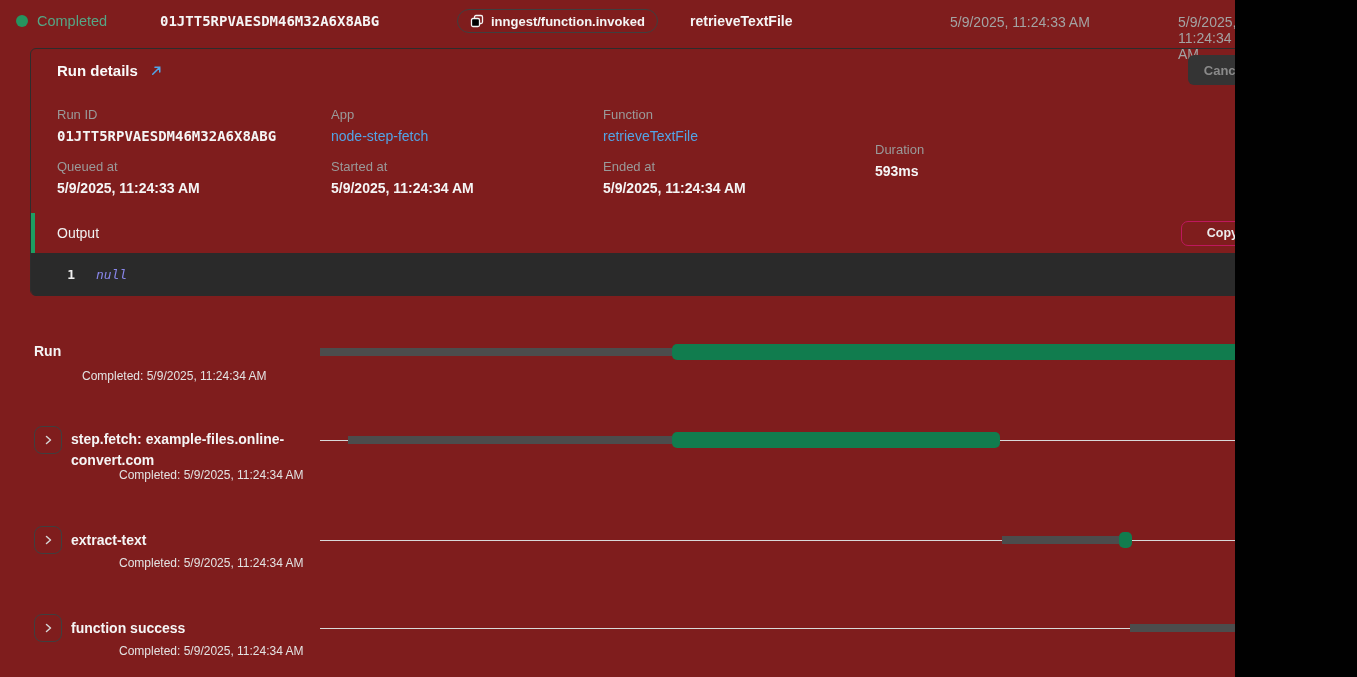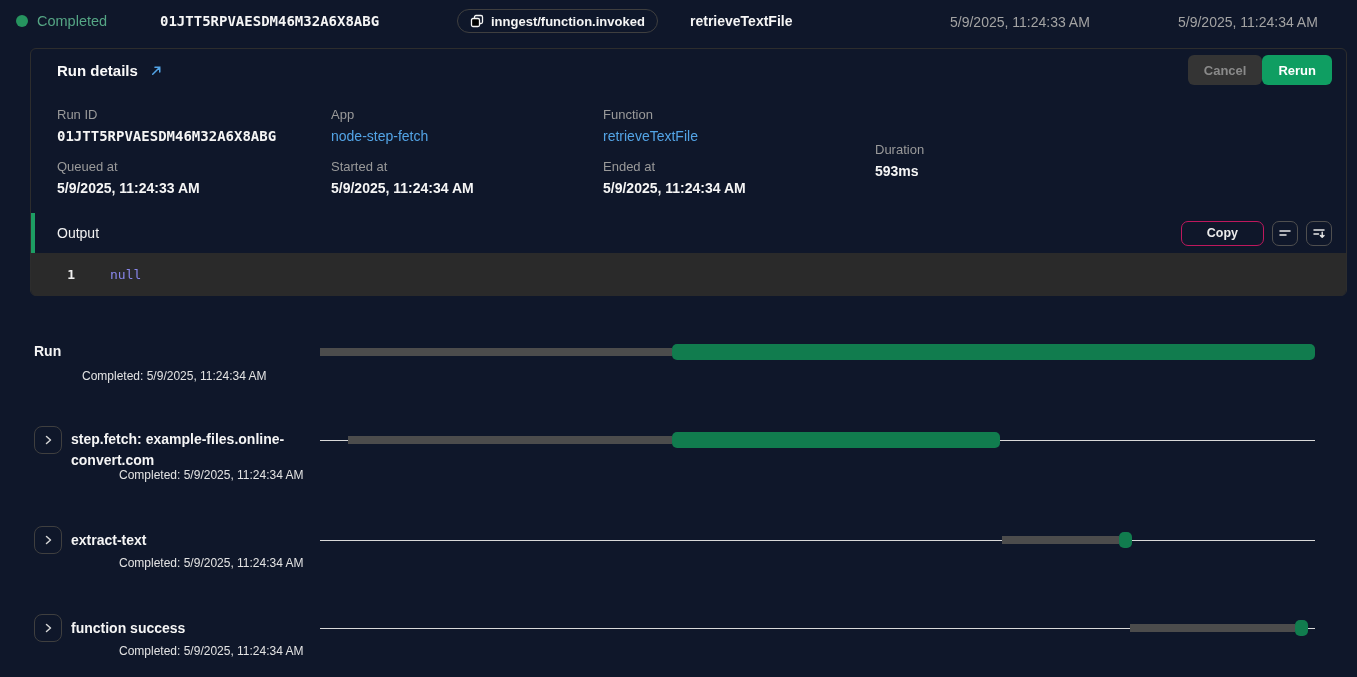--- a/index.html
+++ b/index.html
@@ -1,18 +1,18 @@
 <!DOCTYPE html>
 <html><head>
 <meta charset="utf-8">
 <style>
   * { box-sizing: border-box; margin: 0; padding: 0; }
   html,body { background:#010101; }
   body { font-family:"Liberation Sans", sans-serif; color:#f2f2f2; }
-  .stage { position:relative; width:1357px; height:677px; background:#0f172a; overflow:hidden; }
+  .stage { position:relative; width:1235px; height:677px; background:#7f1d1d; overflow:hidden; }
 
   
   .dot { position:absolute; left:16px; top:15px; width:12px; height:12px; border-radius:50%; background:#26945f; }
   .status-text { position:absolute; left:37px; top:13px; font-size:14.5px; font-weight:500; color:#55a685; }
   .runid-top { position:absolute; left:160px; top:13px; font-family:"DejaVu Sans Mono", monospace; font-weight:700; font-size:14px; color:#f5f5f5; }
   .badge { position:absolute; left:457px; top:9px; height:24px; display:flex; align-items:center; gap:7px; padding:0 12px; border:1px solid #3f3f3f; border-radius:12px; font-size:13px; font-weight:700; color:#f5f5f5; }
   .fn-top { position:absolute; left:690px; top:13px; font-size:14px; font-weight:600; color:#f5f5f5; }
   .ts-top { position:absolute; top:14px; font-size:14px; color:#a3a3a3; }
   .ts1 { left:950px; } .ts2 { left:1178px; }
 
@@ -36,21 +36,21 @@
 
   
   .out-accent { position:absolute; left:0; top:164px; width:4px; height:40px; background:#1d9e63; }
   .out-header { position:absolute; left:0; top:164px; right:0; height:40px; display:flex; align-items:center; padding:0 14px 0 26px; }
   .out-title { font-size:14px; font-weight:400; color:#f0f0f0; }
   .out-actions { margin-left:auto; display:flex; gap:8px; align-items:center; }
   .btn-copy { height:25px; padding:0 25px; background:transparent; border:1px solid #be185d; border-radius:7px; color:#ececec; font-size:12.5px; font-weight:600; cursor:pointer; }
   .icon-btn { width:26px; height:25px; background:transparent; border:1px solid #4f4f4f; border-radius:7px; display:flex; align-items:center; justify-content:center; cursor:pointer; }
   .code-block { position:absolute; left:0; right:0; top:204px; height:43px; background:#2a2a2a; border-radius:0 0 6px 6px; display:flex; align-items:center; }
   .line-no { margin-left:30px; width:14px; text-align:right; font-family:"DejaVu Sans Mono", monospace; font-size:13px; font-weight:700; color:#efefef; }
-  .code-text { margin-left:35px; font-family:"DejaVu Sans Mono", monospace; font-size:13px; color:#8886e9; }
+  .code-text { margin-left:21px; font-family:"DejaVu Sans Mono", monospace; font-size:13px; color:#8886e9;font-style:italic; }
 
   
   .t-name { position:absolute; font-size:14px; font-weight:600; color:#f5f5f5; line-height:21px; }
   .t-completed { position:absolute; font-size:12px; color:#e3e3e3;margin-left:48px; }
   .chev { position:absolute; width:28px; height:28px; background:transparent; border:1px solid #3f3f3f; border-radius:8px; display:flex; align-items:center; justify-content:center; cursor:pointer; }
   .track { position:absolute; left:320px; width:995px; height:16px; }
   .baseline { position:absolute; left:0; right:0; top:50%; height:1px; background:#d9d9d9; }
   .seg { position:absolute; top:50%; transform:translateY(-50%); }
   .seg-queued { height:8px; background:#4c4c4c; }
   .seg-run { height:16px; background:#117c4e; border-radius:5px; }

